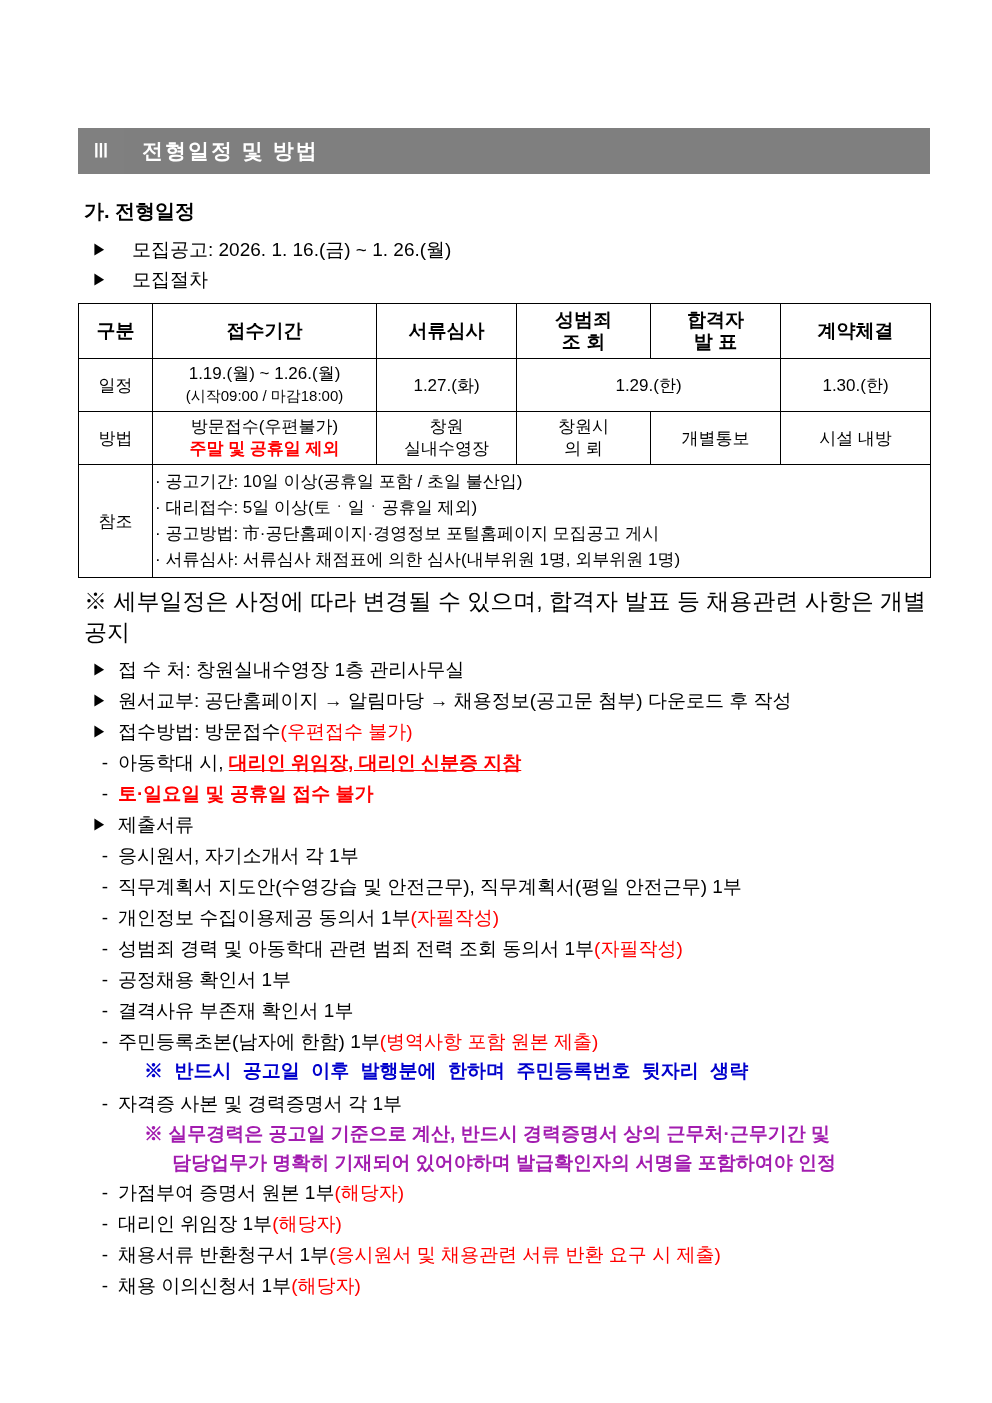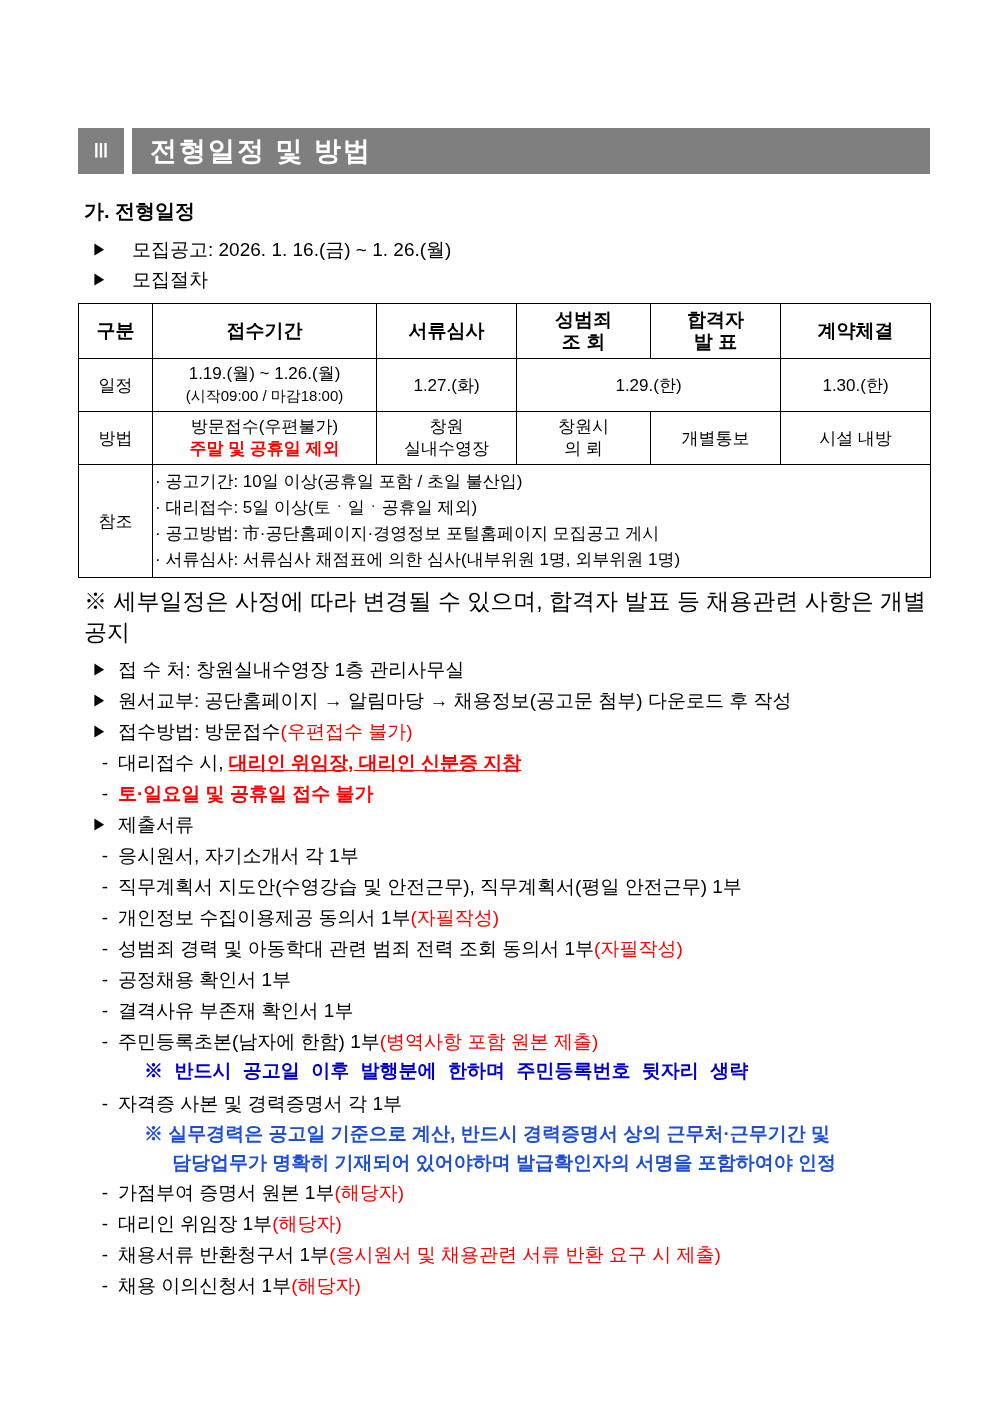--- a/index.html
+++ b/index.html
@@ -37,27 +37,27 @@
     font-weight: bold;
     display: flex;
     align-items: center;
     justify-content: center;
     letter-spacing: 0px;
   }
   .section-title {
     flex: 1;
     background: #7f7f7f;
     color: #ffffff;
-    font-size: 27px;
+    font-size: 21px;
     font-weight: bold;
     display: flex;
     align-items: center;
     padding-left: 18px;
     letter-spacing: 2px;
-    margin-left: 8px;
+    margin-left: 0;
   }
 
   
   .sub-heading {
     font-size: 20px;
     font-weight: bold;
     margin: 6px 0 10px 6px;
   }
 
   
@@ -144,21 +144,21 @@
     font-size: 19px;
     line-height: 31px;
     color: #0000cc;
     font-weight: bold;
     font-family: Liberation Mono, monospace;
   }
   .indent-note2 {
     margin-left: 66px;
     font-size: 19px;
     line-height: 29px;
-    color: #1d4ed8;
+    color: #a21caf;
     font-weight: bold;
   }
   .indent-note2 .cont { display: block; margin-left: 28px; }
   .point-line {
     margin-left: 52px;
     font-size: 19px;
     line-height: 31px;
     color: #ff0000;
     font-weight: bold;
   }
@@ -267,21 +267,21 @@
     <div class="li">
       <span class="marker">▶</span>
       <span class="txt">
         <span>접수방법: 방문접수</span><span class="red">(우편접수 불가)</span>
       </span>
     </div>
 
     <div class="li">
       <span class="marker dash">-</span>
       <span class="txt">
-        <span>대리접수 시, </span><span class="red bold u">대리인 위임장, 대리인 신분증 지참</span>
+        <span>아동학대 시, </span><span class="red bold u">대리인 위임장, 대리인 신분증 지참</span>
       </span>
     </div>
 
     <div class="li">
       <span class="marker dash">-</span>
       <span class="txt red bold">토·일요일 및 공휴일 접수 불가</span>
     </div>
 
     <div class="li">
       <span class="marker">▶</span>

